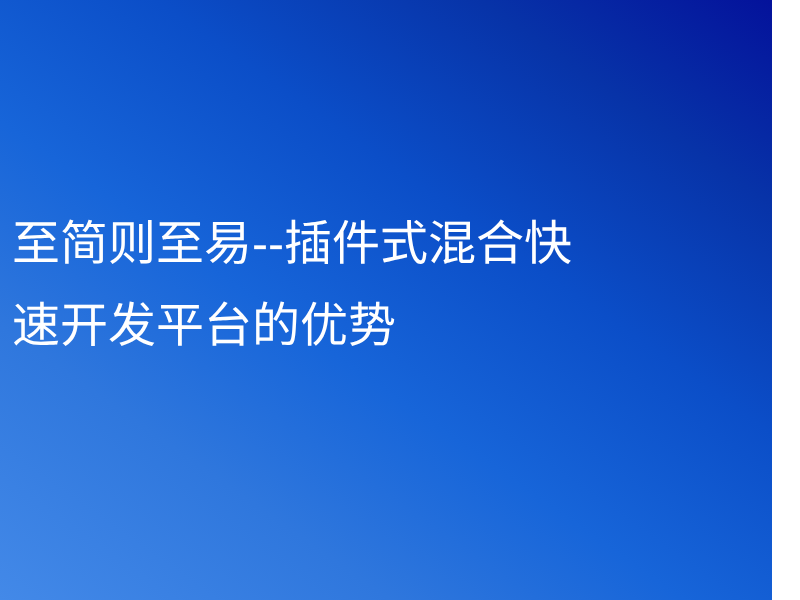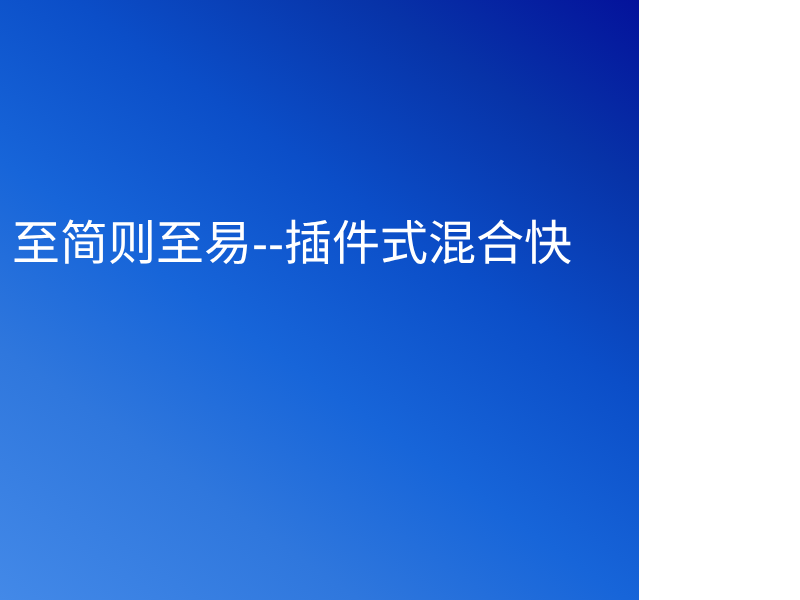--- a/index.html
+++ b/index.html
@@ -10,21 +10,21 @@
 
   body {
     width: 800px;
     height: 600px;
     overflow: hidden;
     font-family: "Liberation Sans", "DejaVu Sans", sans-serif;
   }
 
   #banner {
     position: relative;
-    width: 639px;
+    width: 772px;
     height: 600px;
     box-sizing: border-box;
     
     background: linear-gradient(
         215deg,
         #04129b 0%,
         #0733a8 18%,
         #0b4ec8 38%,
         #1765d9 58%,
         #2f77dd 76%,
@@ -50,15 +50,16 @@
     text-rendering: geometricPrecision;
   }
 </style>
 </head>
 <body>
 
 <div id="banner">
 
   <div id="title-block">
     <span class="title-line">至简则至易--插件式混合快</span>
+    <span class="title-line">速开发平台的优势</span>
   </div>
 
 </div>
 
 </body></html>

